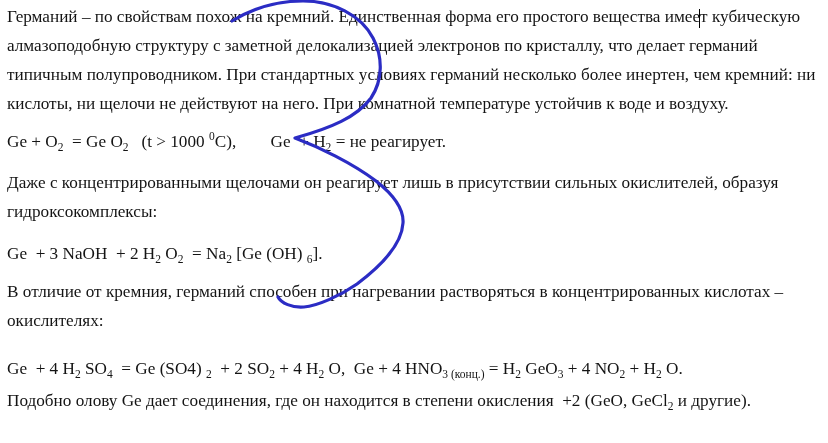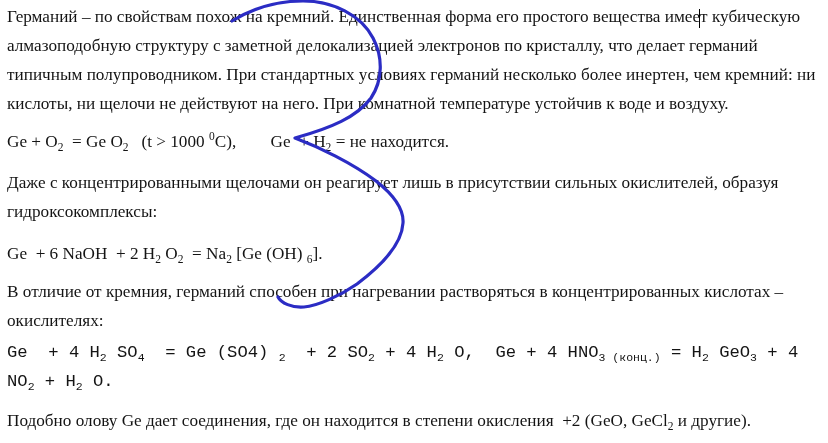--- a/index.html
+++ b/index.html
@@ -13,22 +13,22 @@
     font-size:17.2px;
     line-height:29px;
     box-sizing:border-box;
     padding:2px 6px 0 7px;
   }
   .para{margin:0;}
   .m-f1{margin-top:9px;}
   .m-p2{margin-top:12px;}
   .m-f2{margin-top:13px;}
   .m-p3{margin-top:9px;}
-  .m-f3{margin-top:3px;font-family:Liberation Mono, monospace;}
-  .m-p4{margin-top:10px;}
+  .m-f3{margin-top:19px;}
+  .m-p4{margin-top:3px;}
   .formula{white-space:pre-wrap;}
   .prewrap{white-space:pre-wrap;}
   .bold{font-weight:normal;}
   .sub{vertical-align:sub;font-size:11.5px;line-height:0;}
   .sup{vertical-align:super;font-size:11.5px;line-height:0;}
   #squiggle{
     position:absolute;left:0;top:0;width:828px;height:443px;
     pointer-events:none;
   }
   #caret{
@@ -36,25 +36,25 @@
     width:1.3px;height:19px;background:#000;
   }
 </style>
 </head>
 <body>
 
 <div id="page">
 
   <p class="para"><span class="bold">Германий</span><span> – по свойствам похож на кремний. Единственная форма его простого вещества имеет кубическую алмазоподобную структуру с заметной делокализацией электронов по кристаллу, что делает германий типичным полупроводником. При стандартных условиях германий несколько более инертен, чем кремний: ни кислоты, ни щелочи не действуют на него. При комнатной температуре устойчив к воде и воздуху.</span></p>
 
-  <p class="para formula m-f1"><span>Ge + O</span><span class="sub">2</span><span>  = Ge O</span><span class="sub">2</span><span>   (t &gt; 1000 </span><span class="sup">0</span><span>C),        Ge  + H</span><span class="sub">2</span><span> = не находится.</span></p>
+  <p class="para formula m-f1"><span>Ge + O</span><span class="sub">2</span><span>  = Ge O</span><span class="sub">2</span><span>   (t &gt; 1000 </span><span class="sup">0</span><span>C),        Ge  + H</span><span class="sub">2</span><span> = не реагирует.</span></p>
 
   <p class="para m-p2"><span>Даже с концентрированными щелочами он реагирует лишь в присутствии сильных окислителей, образуя гидроксокомплексы:</span></p>
 
-  <p class="para formula m-f2"><span>Ge  + 6 NaOH  + 2 H</span><span class="sub">2</span><span> O</span><span class="sub">2</span><span>  = Na</span><span class="sub">2</span><span> [Ge (OH) </span><span class="sub">6</span><span>].</span></p>
+  <p class="para formula m-f2"><span>Ge  + 3 NaOH  + 2 H</span><span class="sub">2</span><span> O</span><span class="sub">2</span><span>  = Na</span><span class="sub">2</span><span> [Ge (OH) </span><span class="sub">6</span><span>].</span></p>
 
   <p class="para m-p3"><span>В отличие от кремния, германий способен при нагревании растворяться в концентрированных кислотах – окислителях:</span></p>
 
   <p class="para formula m-f3"><span>Ge  + 4 H</span><span class="sub">2</span><span> SO</span><span class="sub">4</span><span>  = Ge (SO4) </span><span class="sub">2</span><span>  + 2 SO</span><span class="sub">2</span><span> + 4 H</span><span class="sub">2</span><span> O,  Ge + 4 HNO</span><span class="sub">3 (конц.)</span><span> = H</span><span class="sub">2</span><span> GeO</span><span class="sub">3</span><span> + 4 NO</span><span class="sub">2</span><span> + H</span><span class="sub">2</span><span> O.</span></p>
 
   <p class="para prewrap m-p4"><span>Подобно олову Ge дает соединения, где он находится в степени окисления  +2 (GeO, GeCl</span><span class="sub">2</span><span> и другие).</span></p>
 
   <div id="caret"></div>
 
   <svg id="squiggle" viewBox="0 0 828 443" xmlns="http://www.w3.org/2000/svg">

